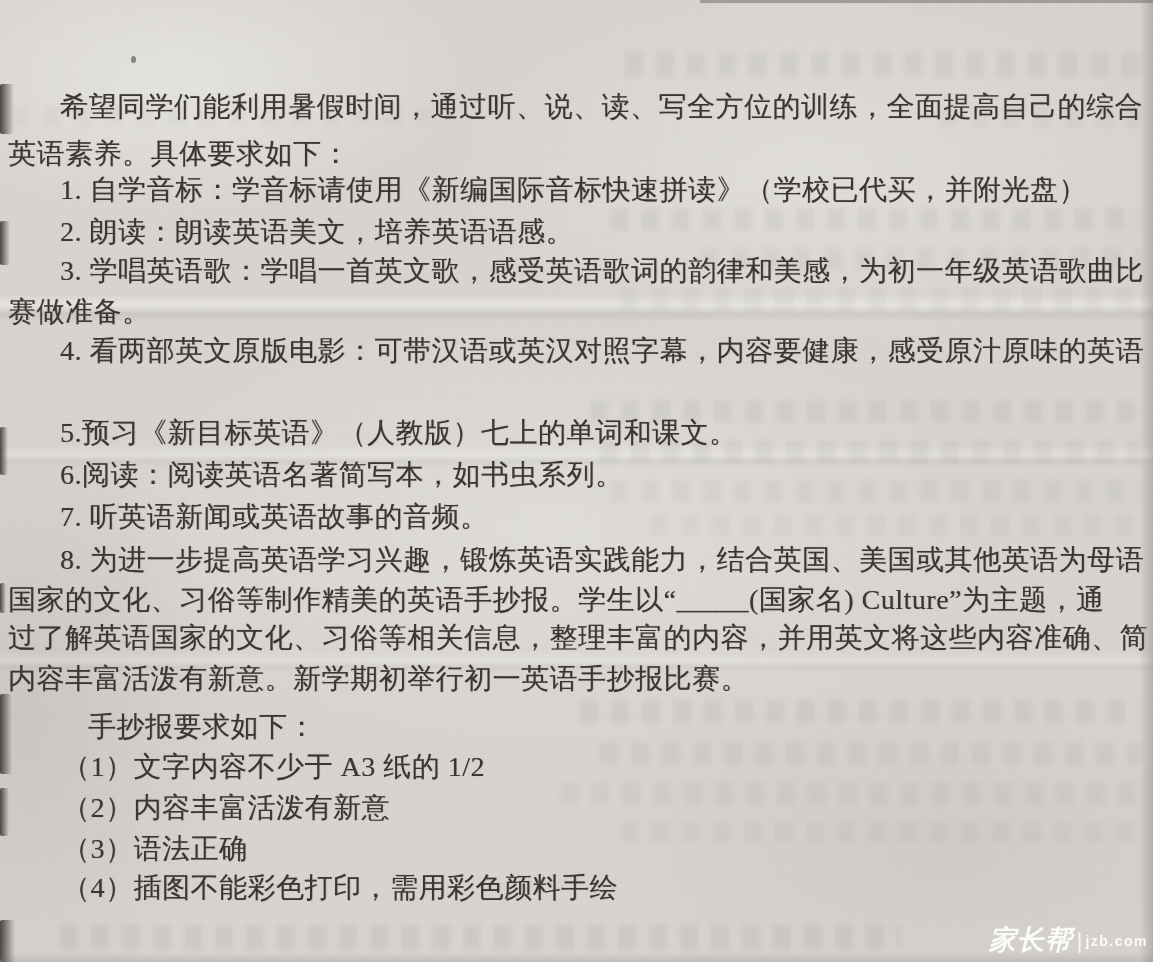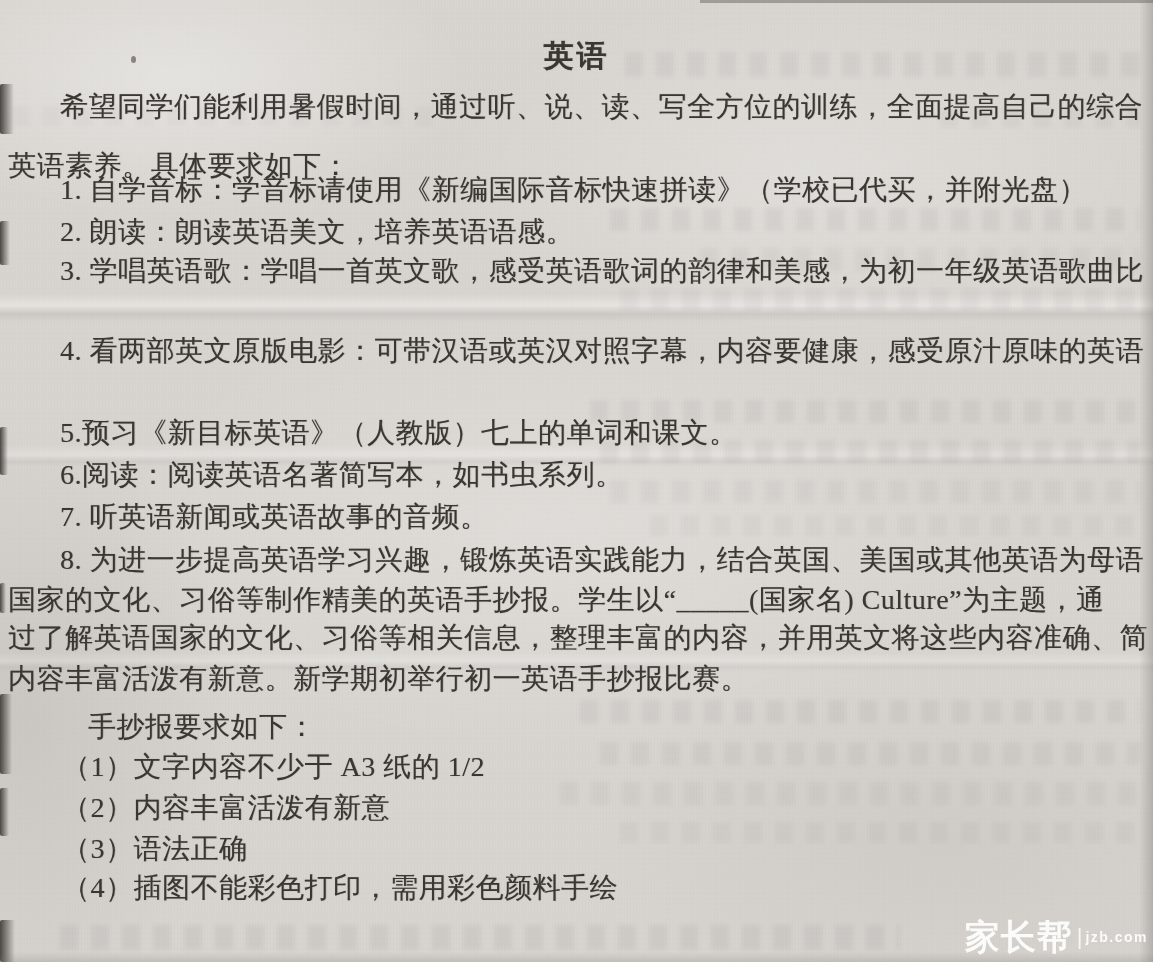--- a/index.html
+++ b/index.html
@@ -69,21 +69,21 @@
   .rightshadow{position:absolute;top:0;right:0;width:14px;height:100%;background:linear-gradient(270deg, rgba(118,114,108,0.35), transparent);pointer-events:none;}
   .bottomshadow{position:absolute;bottom:0;left:0;width:100%;height:10px;background:linear-gradient(0deg, rgba(118,114,108,0.22), transparent);pointer-events:none;}
   .speck{position:absolute;left:131px;top:56px;width:5px;height:7px;border-radius:50%;background:rgba(60,58,55,0.55);}
   
   .watermark{
     position:absolute;right:5px;bottom:8px;
     display:flex;align-items:center;
     color:rgba(255,255,255,0.9);
     font-family:"Liberation Sans","DejaVu Sans",sans-serif;
   }
-  .wm-brand{font-size:35px;font-weight:bold;letter-spacing:1px;line-height:1;}
+  .wm-brand{font-size:27px;font-weight:bold;letter-spacing:1px;line-height:1;font-style:italic;}
   .wm-div{font-size:22px;font-weight:200;margin:0 3px 0 4px;opacity:0.9;line-height:1;}
   .wm-site{font-size:14px;font-weight:bold;letter-spacing:1.5px;line-height:1;}
 </style>
 </head>
 <body>
 
 <div class="page">
 
   <div class="crease crease1"></div>
   <div class="crease crease2"></div>
@@ -108,27 +108,27 @@
   <div class="edgemark m3"></div>
   <div class="edgemark m4"></div>
   <div class="edgemark m5"></div>
   <div class="edgemark m6"></div>
   <div class="edgemark m7"></div>
   <div class="topsliver"></div>
   <div class="rightshadow"></div>
   <div class="bottomshadow"></div>
   <div class="speck"></div>
 
-  <div class="doc-title">英语</div>
 
   <div class="line ind2" style="top:90px">希望同学们能利用暑假时间，通过听、说、读、写全方位的训练，全面提高自己的综合</div>
-  <div class="line" style="top:149px">英语素养。具体要求如下：</div>
+  <div class="line" style="top:137px">英语素养。具体要求如下：</div>
   <div class="line ind2" style="top:173px">1. 自学音标：学音标请使用《新编国际音标快速拼读》（学校已代买，并附光盘）</div>
   <div class="line ind2" style="top:215px">2. 朗读：朗读英语美文，培养英语语感。</div>
   <div class="line ind2" style="top:254px">3. 学唱英语歌：学唱一首英文歌，感受英语歌词的韵律和美感，为初一年级英语歌曲比</div>
+  <div class="line" style="top:295px">赛做准备。</div>
   <div class="line ind2" style="top:334px">4. 看两部英文原版电影：可带汉语或英汉对照字幕，内容要健康，感受原汁原味的英语</div>
   <div class="line ind2" style="top:416px">5.预习《新目标英语》（人教版）七上的单词和课文。</div>
   <div class="line ind2" style="top:458px">6.阅读：阅读英语名著简写本，如书虫系列。</div>
   <div class="line ind2" style="top:500px">7. 听英语新闻或英语故事的音频。</div>
   <div class="line ind2" style="top:543px">8. 为进一步提高英语学习兴趣，锻炼英语实践能力，结合英国、美国或其他英语为母语</div>
   <div class="line" style="top:621px">过了解英语国家的文化、习俗等相关信息，整理丰富的内容，并用英文将这些内容准确、简</div>
   <div class="line" style="top:583px">国家的文化、习俗等制作精美的英语手抄报。学生以“_____(国家名) Culture”为主题，通</div>
   <div class="line" style="top:662px">内容丰富活泼有新意。新学期初举行初一英语手抄报比赛。</div>
   <div class="line indH" style="top:710px">手抄报要求如下：</div>
   <div class="line indR" style="top:750px">（1）文字内容不少于 A3 纸的 1/2</div>

